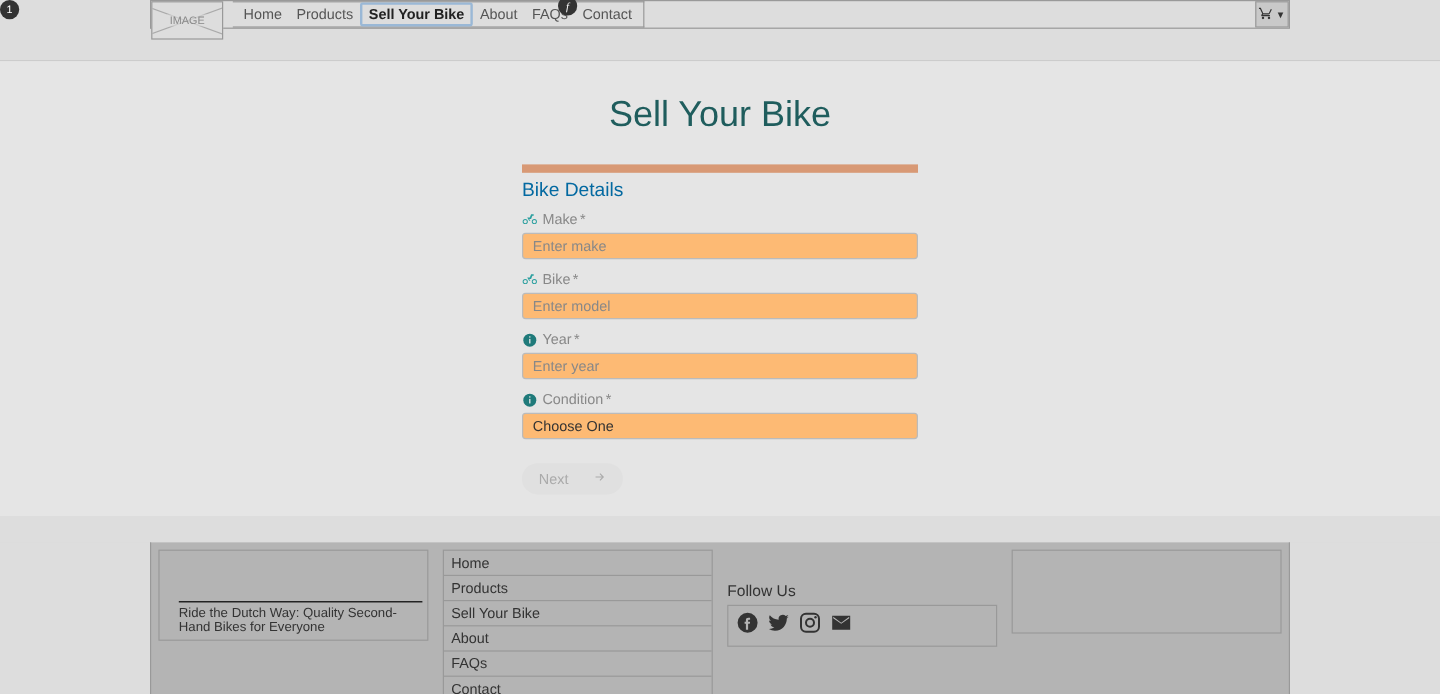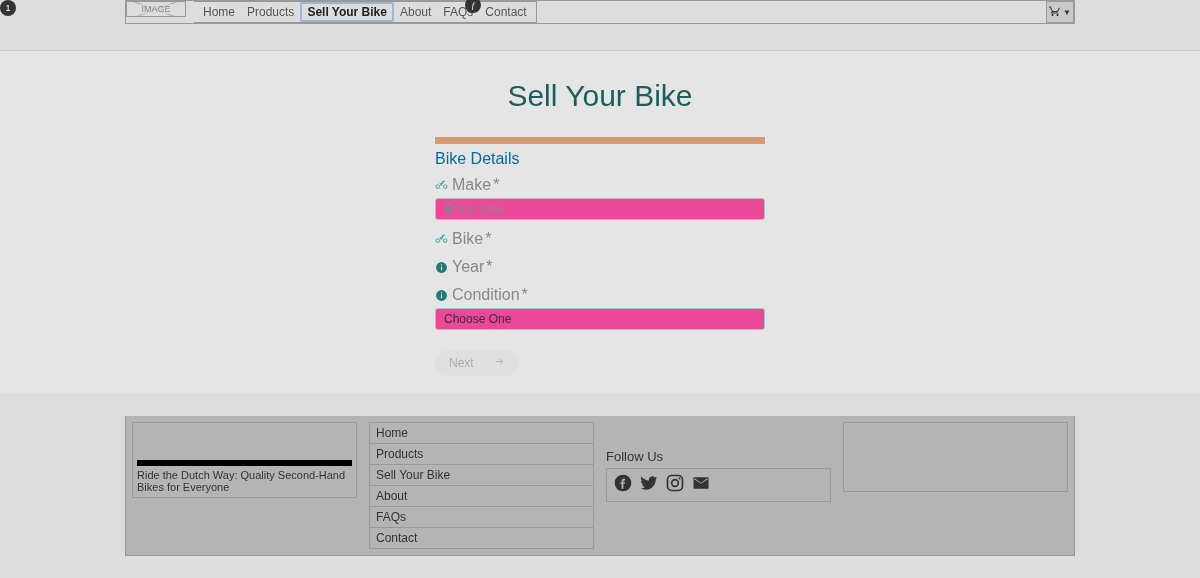--- a/index.html
+++ b/index.html
@@ -3,21 +3,21 @@
 <meta charset="utf-8">
 <style>
 * { box-sizing: border-box; margin: 0; padding: 0; }
 body { font-family: -apple-system, BlinkMacSystemFont, "Segoe UI", Arial, sans-serif; background: #dddddd; color: #333; }
 
 .badge-circle { position: absolute; width: 16px; height: 16px; background: #333; border-radius: 50%; color: #fff; font-size: 9px; display: flex; align-items: center; justify-content: center; }
 .badge-circle.b1 { top: 0; left: 0; }
 .badge-circle.b2 { top: 0; left: 586px; display: flex; align-items: center; justify-content: center; font-style: italic; font-family: serif; }
 
 .header { width: 950px; margin: 0 auto; display: flex; align-items: stretch; background: #dddddd; border: 1px solid #999; height: 24px; position: relative; }
-.logo-placeholder { width: 60px; height: 16px; background: #ddd; border: 1px solid #999; display: flex; align-items: center; justify-content: center; font-size: 9px; color: #888; position: relative; overflow: hidden; }
+.logo-placeholder { width: 60px; height: 32px; background: #ddd; border: 1px solid #999; display: flex; align-items: center; justify-content: center; font-size: 9px; color: #888; position: relative; overflow: hidden; }
 .logo-placeholder::before, .logo-placeholder::after { content: ''; position: absolute; width: 140%; height: 1px; background: #aaa; top: 50%; left: -20%; }
 .logo-placeholder::before { transform: rotate(20deg); }
 .logo-placeholder::after { transform: rotate(-20deg); }
 .logo-placeholder span { position: relative; z-index: 1; background: rgba(221,221,221,0.6); padding: 0 2px; }
 
 .nav { display: flex; align-items: center; border: 1px solid #999; border-left: none; height: 100%; margin-left: 8px; padding: 0 3px; }
 .nav-item { font-size: 12px; color: #555; padding: 0 6px; height: 100%; display: flex; align-items: center; cursor: pointer; }
 .nav-item.active { font-weight: 700; color: #222; border: 2px solid #9ab8d6; border-radius: 2px; padding: 0 5px; }
 
 .cart { margin-left: auto; width: 28px; height: 100%; background: #c9c9c9; border: 1px solid #999; display: flex; align-items: center; justify-content: center; font-size: 11px; color: #333; cursor: pointer; }
@@ -26,39 +26,39 @@
 
 .main { background: #e5e5e5; padding: 28px 0 18px; }
 .container { width: 760px; margin: 0 auto; }
 .title { font-size: 30px; font-weight: 400; color: #1f5d5d; text-align: center; margin-bottom: 24px; }
 
 .form-wrap { width: 330px; margin: 0 auto; }
 .progress { height: 7px; background: #d89975; border-radius: 0; margin-bottom: 6px; }
 .section-title { font-size: 16px; color: #0369a1; font-weight: 400; margin-bottom: 8px; }
 
 .field { margin-bottom: 10px; }
-.label-row { display: flex; align-items: center; font-size: 16px; color: #888; margin-bottom: 4px; }
+.label-row { display: flex; align-items: center; font-size: 12px; color: #888; margin-bottom: 4px; }
 .label-row .icn { width: 13px; height: 13px; margin-right: 4px; display: inline-flex; align-items: center; justify-content: center; }
 .label-row .icn svg { width: 13px; height: 13px; }
 .bike-icn svg { fill: #2da0a0; }
 .info-icn svg { fill: #1f7a7a; }
 .req { color: #888; margin-left: 2px; }
 
-.input, .select { width: 100%; height: 22px; border: 1px solid #bbb; border-radius: 3px; background: #ec4899; font-size: 12px; padding: 0 8px; color: #333; }
+.input, .select { width: 100%; height: 22px; border: 1px solid #bbb; border-radius: 3px; background: #fdba74; font-size: 12px; padding: 0 8px; color: #333; }
 .input::placeholder { color: #888; }
 .select { appearance: none; -webkit-appearance: none; background-image: none; }
 
 .next-btn { margin-top: 10px; height: 26px; padding: 0 14px; border: none; border-radius: 14px; background: #e0e0e0; color: #aaa; font-size: 12px; display: inline-flex; align-items: center; gap: 20px; cursor: pointer; }
 .next-btn svg { width: 11px; height: 11px; fill: #aaa; }
 
 .footer-gap { height: 22px; background: #dddddd; }
 .footer { width: 950px; margin: 0 auto; background: #b4b4b4; border: 1px solid #999; border-top: none; padding: 6px; display: flex; gap: 12px; }
 .footer-col { flex: 1; }
 .tagline-box { border: 1px solid #999; height: 76px; position: relative; }
-.tagline-box .tl { position: absolute; bottom: 4px; left: 4px; right: 4px; font-size: 11px; color: #333; border-top: 6px solid #000000; padding-top: 3px; }
+.tagline-box .tl { position: absolute; bottom: 4px; left: 16px; right: 4px; font-size: 11px; color: #333; border-top: 1px solid #000000; padding-top: 3px; }
 .footer-nav { border: 1px solid #999; }
 .footer-nav div { font-size: 12px; color: #333; padding: 3px 6px; border-bottom: 1px solid #999; cursor: pointer; }
 .footer-nav div:last-child { border-bottom: none; }
 .follow h4, .download h4 { font-size: 13px; font-weight: 400; color: #333; margin-bottom: 4px; margin-top: 27px; }
 .social { border: 1px solid #999; padding: 4px 6px; display: flex; gap: 6px; }
 .social svg { width: 20px; height: 20px; fill: #333; cursor: pointer; }
 .app-box { border: 1px solid #999; height: 70px; }
 
 .header-outer { position: relative; padding-top: 0; }
 </style>
@@ -116,34 +116,36 @@
       <div class="field">
         <div class="label-row">
           <span class="icn bike-icn">
             <svg viewBox="0 0 24 24">
                 <path d="M5 18a4 4 0 1 1 0-8 4 4 0 0 1 0 8zm0-6.5a2.5 2.5 0 1 0 0 5 2.5 2.5 0 0 0 0-5zM19 18a4 4 0 1 1 0-8 4 4 0 0 1 0 8zm0-6.5a2.5 2.5 0 1 0 0 5 2.5 2.5 0 0 0 0-5zM15 5h3V3h-4l-2 5H8l3 5h2l-2-3h3l2-5z"></path>
               </svg>
           </span>
           <span>Bike</span>
           <span class="req">*</span>
         </div>
+        <input class="input" type="text" placeholder="Enter model" style="">
       </div>
 
       <div class="field">
         <div class="label-row">
           <span class="icn info-icn">
             <svg viewBox="0 0 24 24">
                 <circle cx="12" cy="12" r="10"></circle>
                 <rect x="11" y="10" width="2" height="7" fill="#e5e5e5"></rect>
                 <rect x="11" y="6" width="2" height="2" fill="#e5e5e5"></rect>
               </svg>
           </span>
           <span>Year</span>
           <span class="req">*</span>
         </div>
+        <input class="input" type="text" placeholder="Enter year" style="">
       </div>
 
       <div class="field">
         <div class="label-row">
           <span class="icn info-icn">
             <svg viewBox="0 0 24 24">
                 <circle cx="12" cy="12" r="10"></circle>
                 <rect x="11" y="10" width="2" height="7" fill="#e5e5e5"></rect>
                 <rect x="11" y="6" width="2" height="2" fill="#e5e5e5"></rect>
               </svg>

